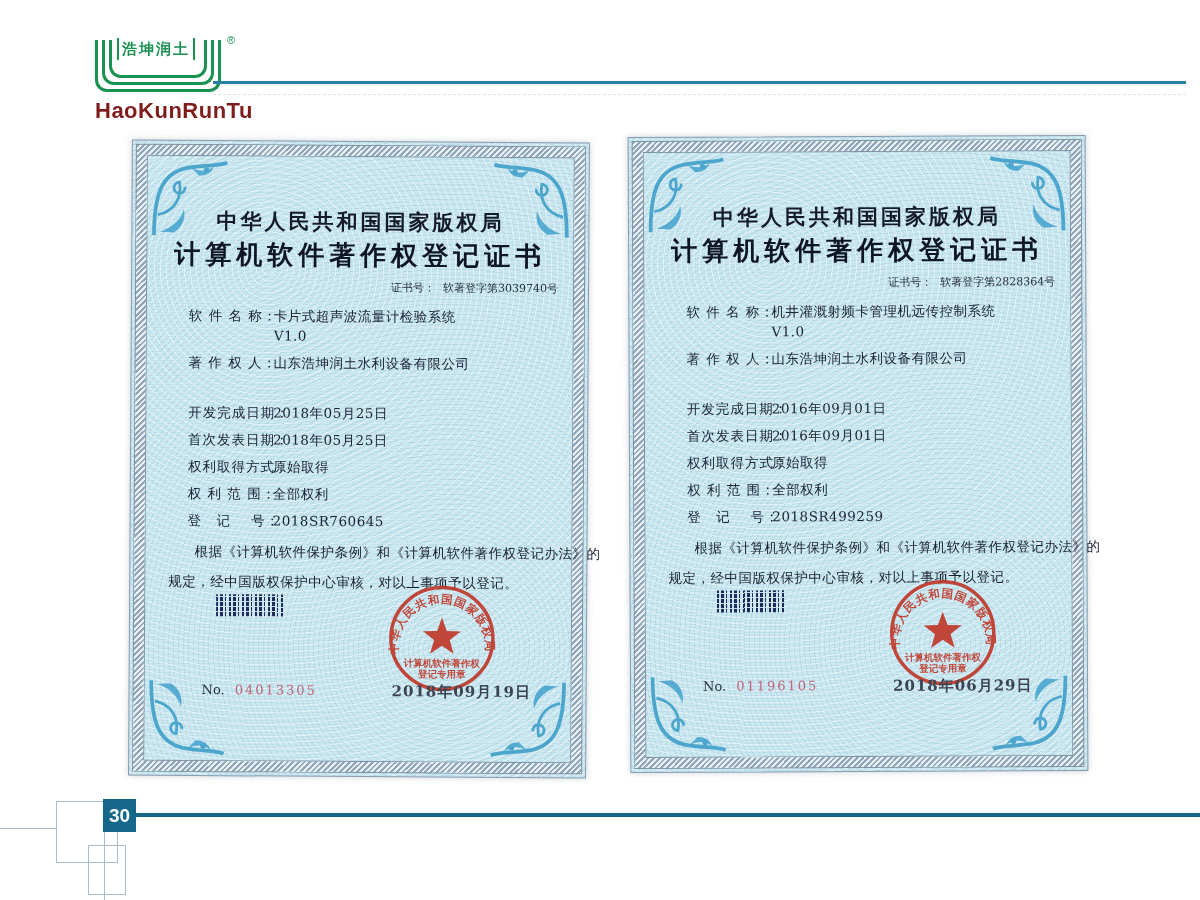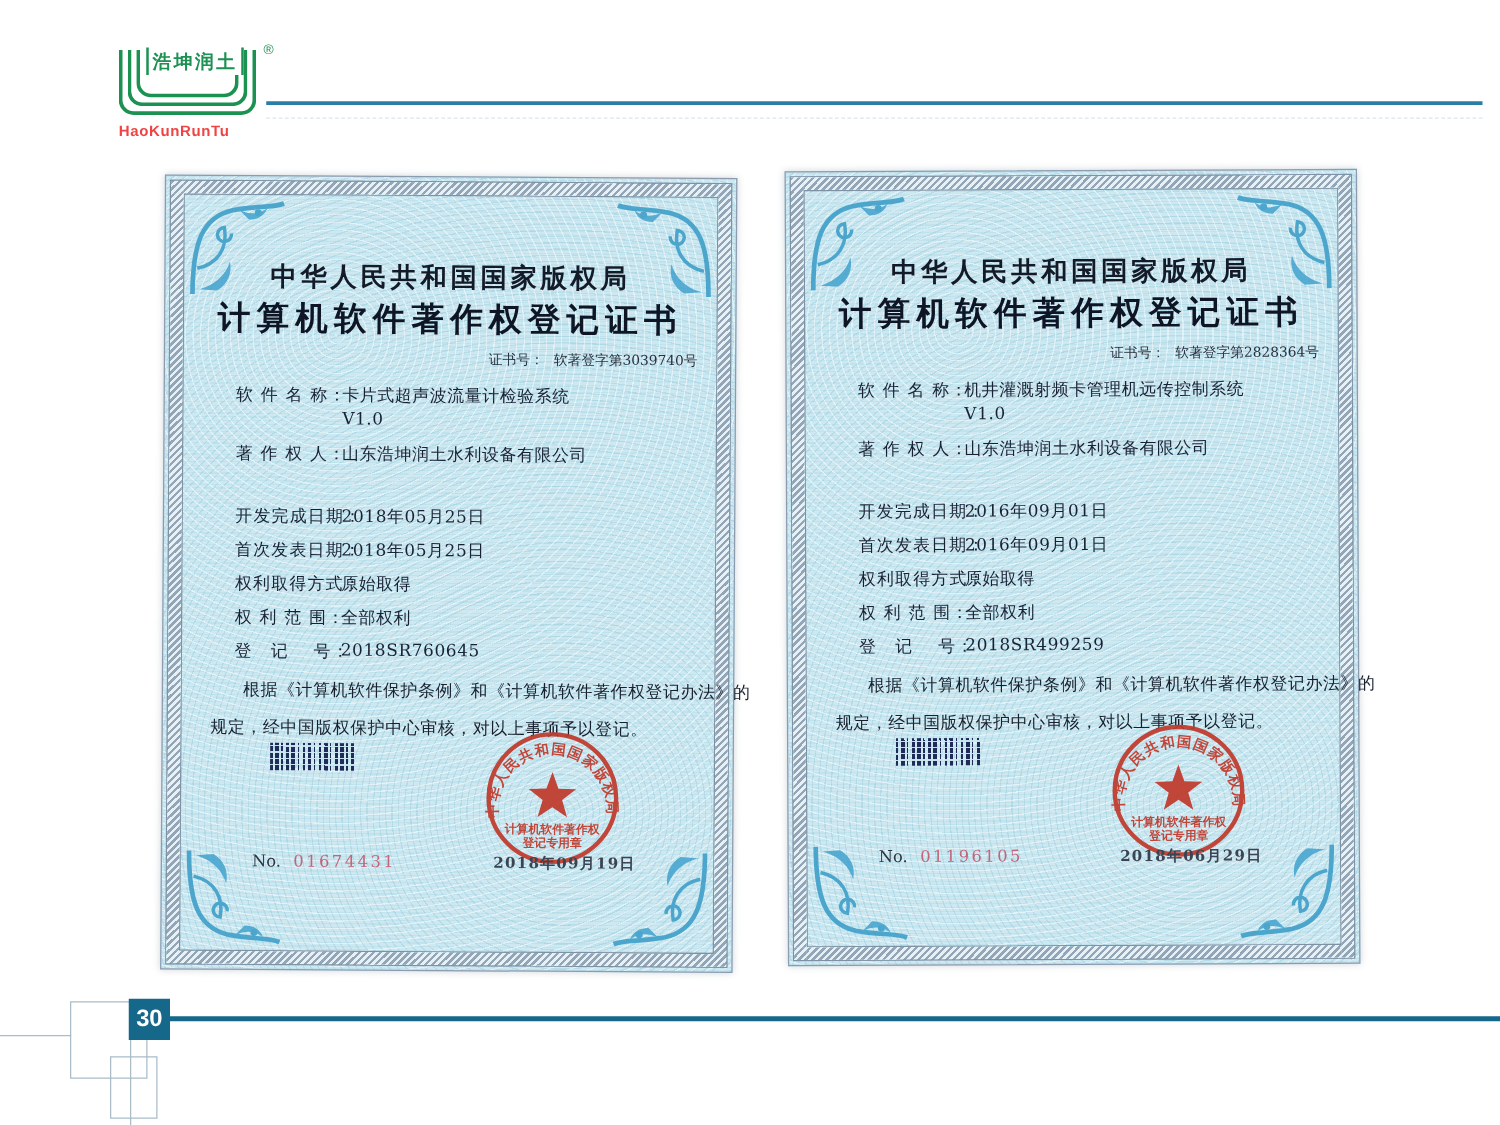--- a/index.html
+++ b/index.html
@@ -4,33 +4,33 @@
 <style>
   html,body{margin:0;padding:0;}
   body{
     width:1200px;height:900px;position:relative;overflow:hidden;
     background:#ffffff;
     font-family:"Liberation Sans","DejaVu Sans",sans-serif;
   }
 
   
   .logo{position:absolute;left:95px;top:40px;width:130px;}
-  .logo-mark{position:relative;width:110px;height:52px;}
+  .logo-mark{position:relative;width:126px;height:52px;}
   .u{position:absolute;border:3px solid #1b9152;border-top:none;border-radius:0 0 12px 12px;}
   .u1{left:0;right:0;top:0;bottom:0;}
   .u2{left:7px;right:7px;top:0;bottom:7px;}
   .u3{left:14px;right:14px;top:0;bottom:14px;}
   .logo-cn{
     position:absolute;left:22px;top:-2px;width:74px;height:22px;background:#fff;
     color:#1b9152;font-size:15px;font-weight:700;text-align:center;line-height:22px;
     letter-spacing:2px;border-left:2px solid #1b9152;border-right:2px solid #1b9152;
     font-family:"DejaVu Serif","Liberation Serif",serif;
   }
   .logo-reg{position:absolute;right:-14px;top:-6px;color:#1b9152;font-size:11px;}
-  .logo-en{margin-top:6px;color:#ef4444;font-size:12px;font-weight:700;letter-spacing:.5px;}
+  .logo-en{margin-top:6px;color:#7f1d1d;font-size:22px;font-weight:700;letter-spacing:.5px;}
 
   .top-line{position:absolute;left:213px;right:14px;top:81px;height:3px;background:#2a7ea6;}
   .top-dashes{position:absolute;left:213px;right:14px;top:94px;border-top:1px dashed #d9e6ee;}
 
   
   .cert{
     position:absolute;width:456px;height:634px;
     background-color:#cde8f1;
     background-image:
       repeating-radial-gradient(circle at 30% 20%, rgba(255,255,255,.45) 0 1px, rgba(255,255,255,0) 1px 6px),
@@ -92,21 +92,21 @@
 
   .serial{
     position:absolute;left:72px;top:541px;font-size:13px;color:#2b3442;
     font-family:"DejaVu Serif","Liberation Serif",serif;
   }
   .serial .num{color:#c4647a;letter-spacing:2px;margin-left:10px;}
 
   .seal{position:absolute;left:256px;top:440px;width:112px;height:112px;opacity:.92;}
   .seal-date{
     position:absolute;left:262px;top:540px;width:120px;text-align:center;
-    font-size:12px;font-weight:700;color:#3a4452;letter-spacing:1px;
+    font-size:15px;font-weight:700;color:#3a4452;letter-spacing:1px;
     font-family:"DejaVu Serif","Liberation Serif",serif;
   }
 
   
   .pg-square{
     position:absolute;left:103px;top:799px;width:33px;height:33px;background:#16688a;
     color:#fff;font-size:19px;font-weight:700;display:flex;align-items:center;justify-content:center;
   }
   .pg-line{position:absolute;left:136px;top:813px;right:0;height:4px;background:#16688a;}
   .dec-sq1{position:absolute;left:56px;top:801px;width:60px;height:60px;border:1px solid #a9bcc8;}
@@ -198,21 +198,21 @@
     <span class="lab">登　记　 号：</span>
     <span class="val">2018SR760645</span>
   </div>
 
   <div class="stmt l1">根据《计算机软件保护条例》和《计算机软件著作权登记办法》的</div>
   <div class="stmt l2">规定，经中国版权保护中心审核，对以上事项予以登记。</div>
 
   <div class="barcode"></div>
 
   <div class="serial">
-    <span>No.</span><span class="num">01674431</span>
+    <span>No.</span><span class="num">04013305</span>
   </div>
 
   <svg class="seal" viewBox="0 0 112 112">
     <defs>
         <path id="arc1" d="M 13,74 A 44,44 0 1 1 99,74" fill="none"></path>
       </defs>
     <circle cx="56" cy="56" r="51" fill="none" stroke="#c0392b" stroke-width="3.5"></circle>
     <text font-size="11.5" fill="#c0392b" letter-spacing="1" font-weight="bold">
       <textPath href="#arc1" startOffset="2">中华人民共和国国家版权局</textPath>
     </text>

